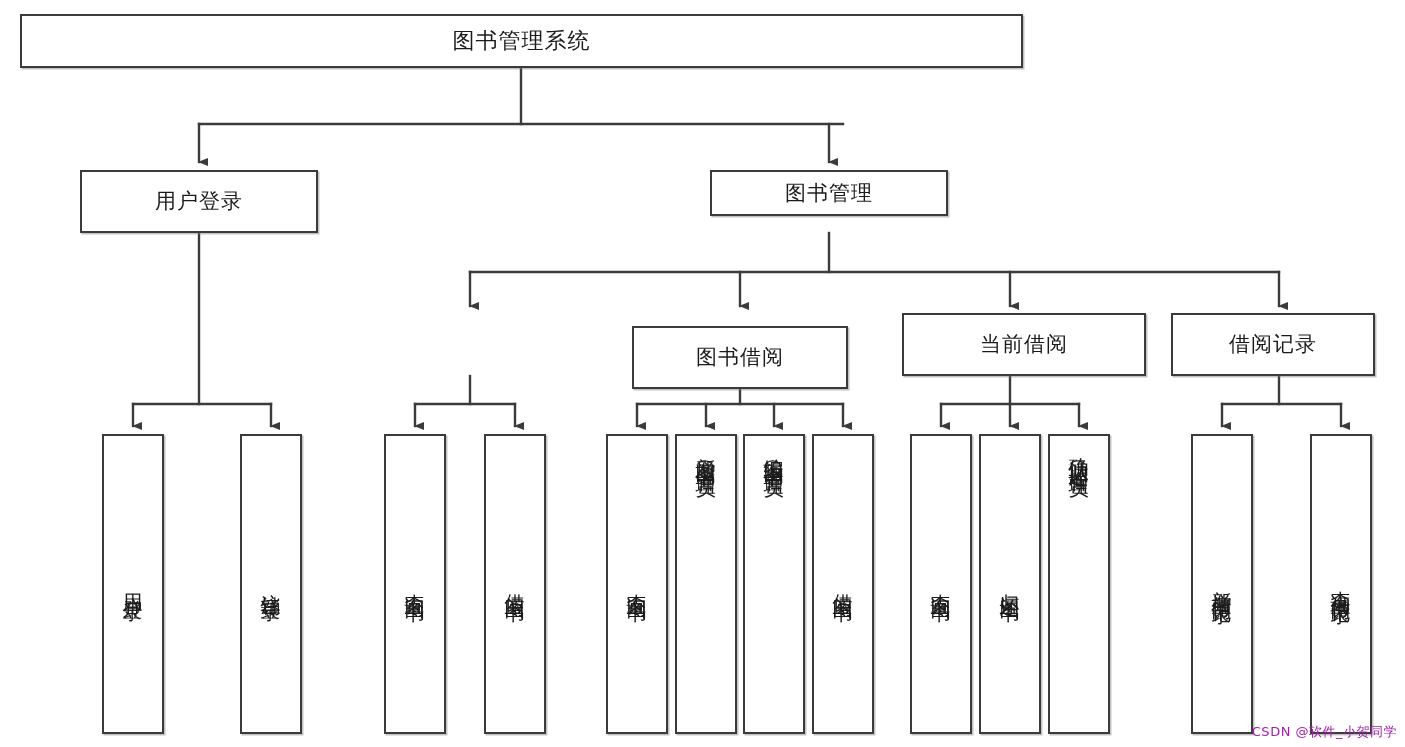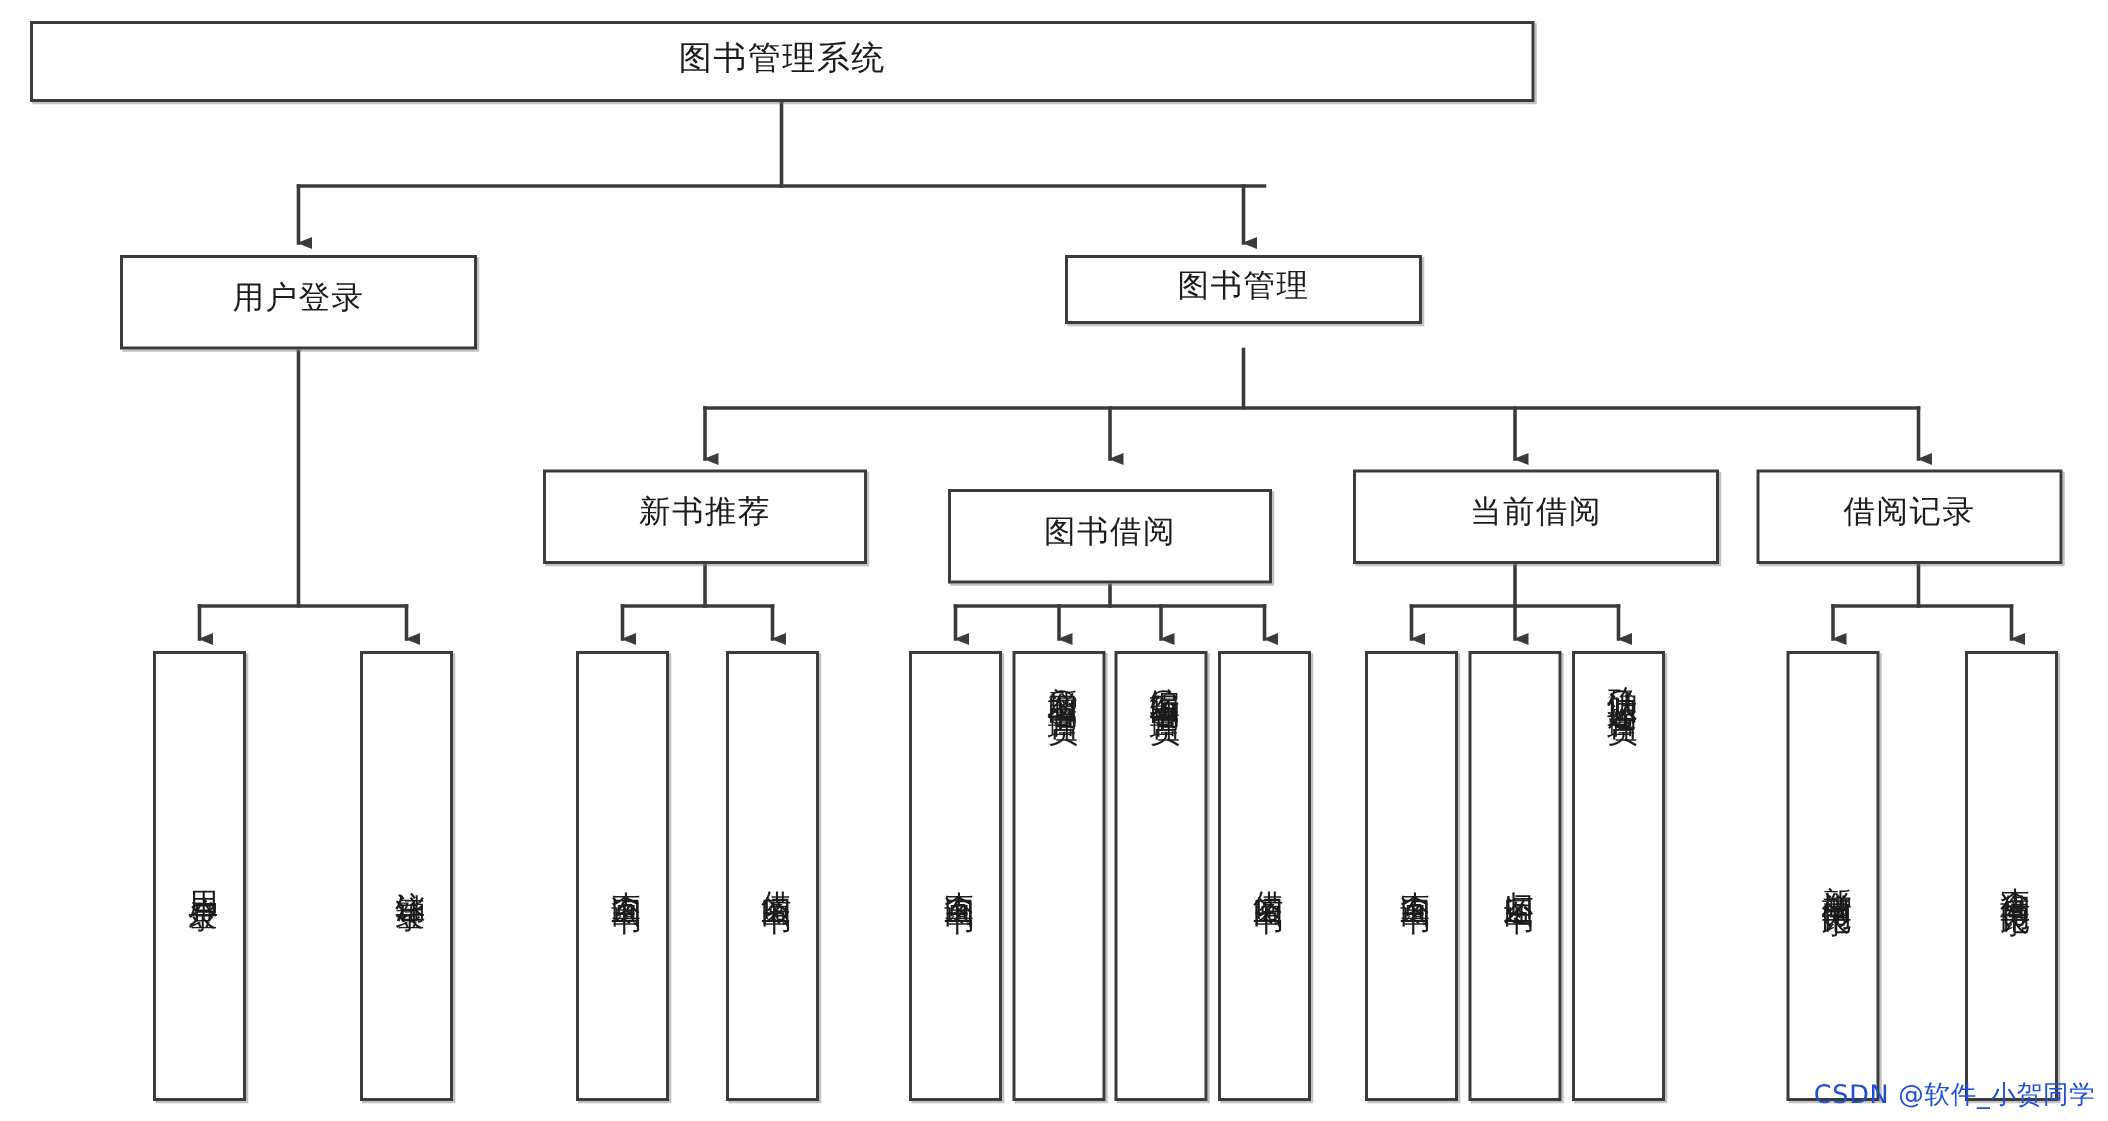--- a/index.html
+++ b/index.html
@@ -36,21 +36,20 @@
     justify-content: center;
     box-shadow: 1.5px 1.5px 0 rgba(120,120,120,0.45);
   }
   .node-label {
     color: #1b1b1b;
     font-size: 21px;
     line-height: 1.15;
     letter-spacing: 1px;
     white-space: nowrap;
     text-align: center;
-    font-family: Liberation Mono, monospace;
   }
   .node.root .node-label { font-size: 22px; }
   .node.tier2 .node-label { font-size: 21px; }
   .node.tier3 .node-label { font-size: 21px; }
   .node.leaf {
     align-items: flex-start;
     justify-content: center;
     padding-top: 0;
   }
   .node.leaf .node-label {
@@ -61,22 +60,22 @@
     line-height: 1;
     white-space: nowrap;
   }
   .node.leaf.anchor-top { align-items: flex-start; }
   .node.leaf.anchor-top .node-label { margin-top: 6px; }
   .node.leaf.anchor-mid { align-items: center; }
   #watermark {
     position: absolute;
     right: 8px;
     bottom: 6px;
-    font-size: 17px;
-    color: #1d4ed8;
+    font-size: 13px;
+    color: #a21caf;
     letter-spacing: 0.5px;
     white-space: nowrap;
     user-select: none;
   }
 </style>
 </head>
 <body>
 
 <div id="diagram-root">
 
@@ -135,23 +134,20 @@
   </div>
 
   <div class="node tier2" style="left:80px; top:170px; width:238px; height:63px;">
     <span class="node-label">用户登录</span>
   </div>
 
   <div class="node tier2" style="left:710px; top:170px; width:238px; height:46px;">
     <span class="node-label">图书管理</span>
   </div>
 
-  <div class="node tier3" style="left:362px; top:313px; width:216px; height:63px;">
-    <span class="node-label">新书推荐</span>
-  </div>
 
   <div class="node tier3" style="left:632px; top:326px; width:216px; height:63px;">
     <span class="node-label">图书借阅</span>
   </div>
 
   <div class="node tier3" style="left:902px; top:313px; width:244px; height:63px;">
     <span class="node-label">当前借阅</span>
   </div>
 
   <div class="node tier3" style="left:1171px; top:313px; width:204px; height:63px;">

